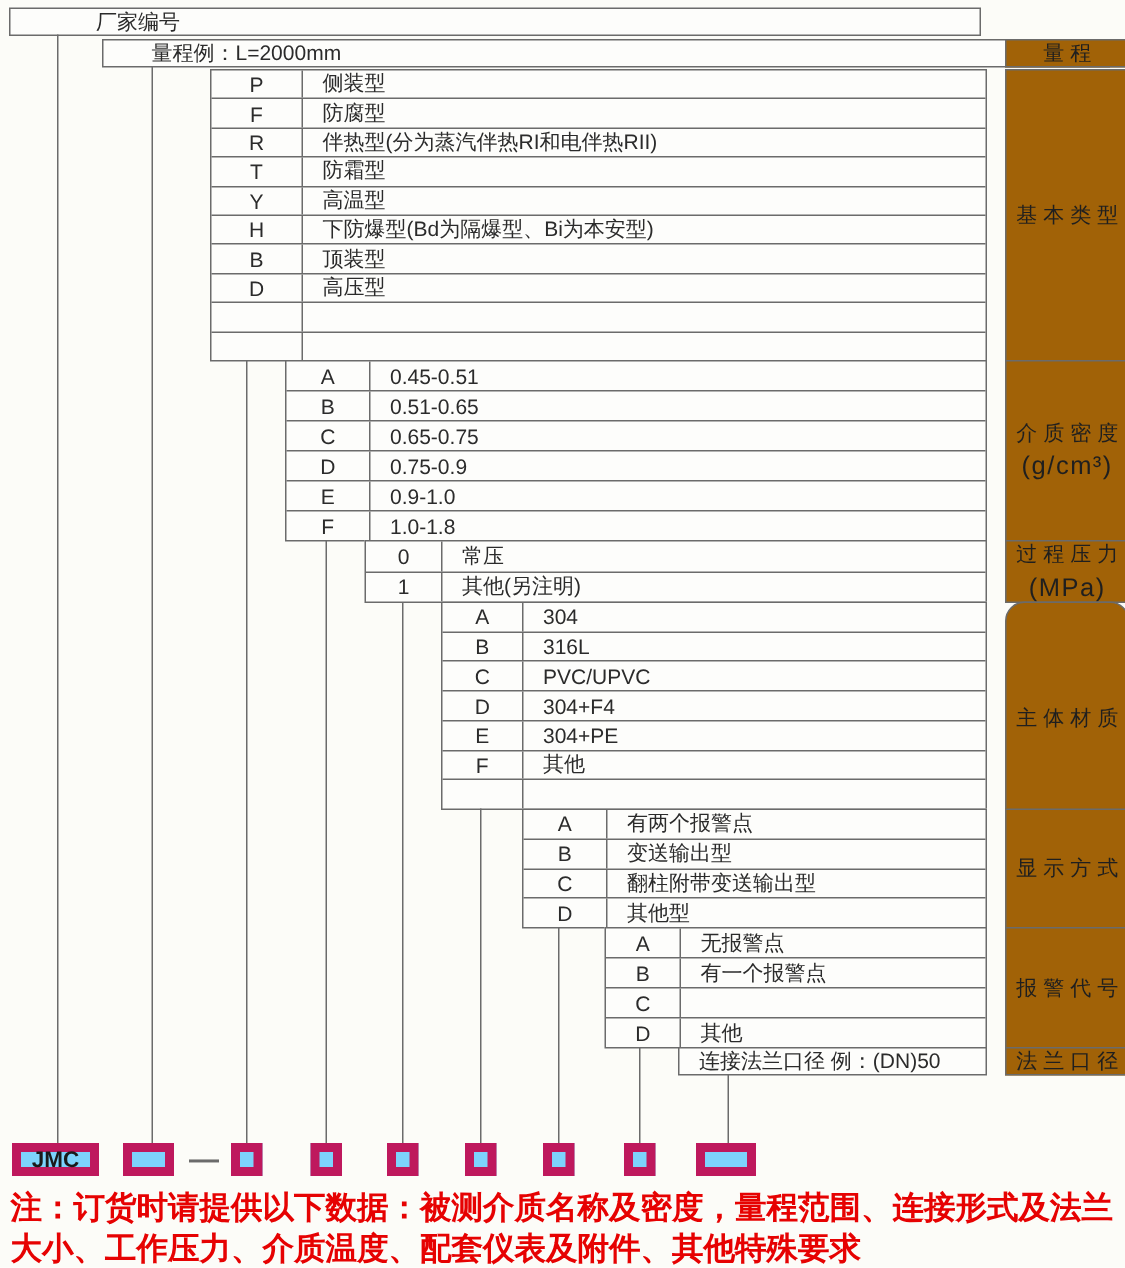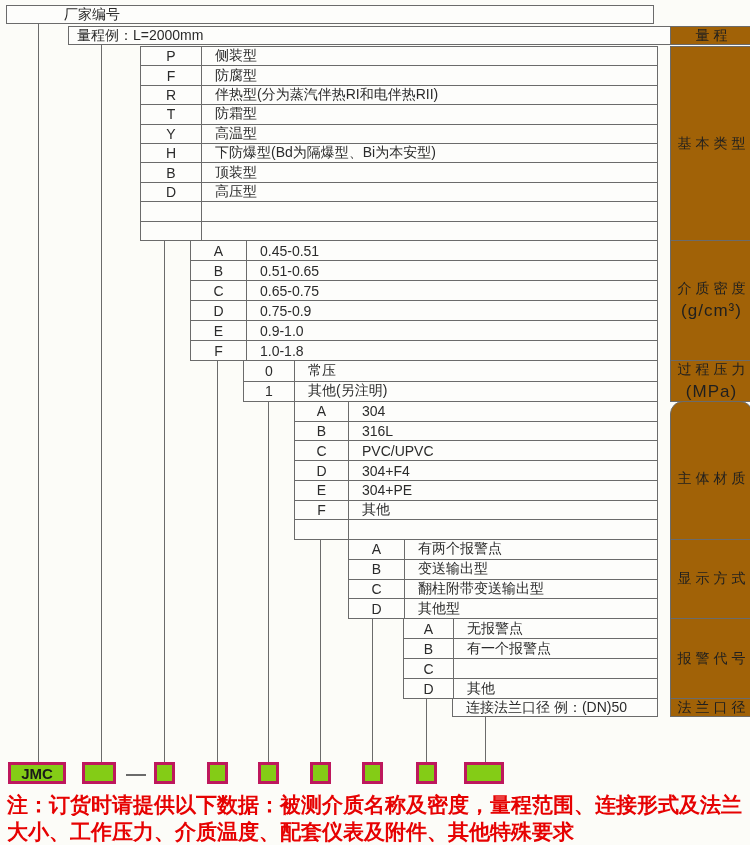--- a/index.html
+++ b/index.html
@@ -5,21 +5,21 @@
   html,body{margin:0;padding:0;}
   .canvas{
     position:relative;width:750px;height:845px;overflow:hidden;
     background:#fcfcf8;color:#2b2b2b;
     font-family:"Liberation Sans", sans-serif;font-size:14px;
   }
   .abs{position:absolute;box-sizing:border-box;}
   
   .hrow{border:1px solid #6b6b6b;display:flex;align-items:center;background:#fdfdfb;}
   .r-maker{left:6px;top:5px;width:648px;height:19px;padding-left:57px;}
-  .r-range{left:68px;top:26px;width:672px;height:19px;padding-left:8px;}
+  .r-range{left:68px;top:26px;width:672px;height:19px;padding-left:32px;}
   
   .tbl{border:1px solid #6b6b6b;display:flex;flex-direction:column;background:#fdfdfb;}
   .trow{flex:1;display:flex;min-height:0;}
   .trow + .trow{border-top:1px solid #6b6b6b;}
   .code{flex:0 0 var(--cw);border-right:1px solid #6b6b6b;display:flex;align-items:center;justify-content:center;}
   .desc{flex:1;display:flex;align-items:center;padding-left:13px;white-space:nowrap;overflow:hidden;}
   .t-basic   {left:140px;top:46px; width:518px;height:195px;--cw:60px;}
   .t-density {left:190px;top:240px;width:468px;height:121px;--cw:55px;}
   .t-pressure{left:243px;top:360px;width:415px;height:42px; --cw:50px;}
   .t-material{left:294px;top:401px;width:364px;height:139px;--cw:53px;}
@@ -47,21 +47,21 @@
   .v1{left:38px; top:23px; height:739px;}
   .v2{left:101px;top:44px; height:718px;}
   .v3{left:164px;top:240px;height:522px;}
   .v4{left:217px;top:360px;height:402px;}
   .v5{left:268px;top:402px;height:360px;}
   .v6{left:320px;top:539px;height:223px;}
   .v7{left:372px;top:618px;height:144px;}
   .v8{left:426px;top:698px;height:64px;}
   .v9{left:485px;top:716px;height:46px;}
   
-  .cbox{top:762px;height:22px;border:3px solid #be185d;background:#84cc16;}
+  .cbox{top:762px;height:22px;border:6px solid #be185d;background:#7dd3fc;}
   .b-jmc{left:8px;width:58px;display:flex;align-items:center;justify-content:center;
          font-weight:bold;font-size:15px;color:#1a1a1a;}
   .b2{left:82px; width:34px;}
   .b3{left:154px;width:21px;}
   .b4{left:207px;width:21px;}
   .b5{left:258px;width:21px;}
   .b6{left:310px;width:21px;}
   .b7{left:362px;width:21px;}
   .b8{left:416px;width:21px;}
   .b9{left:464px;width:40px;}

